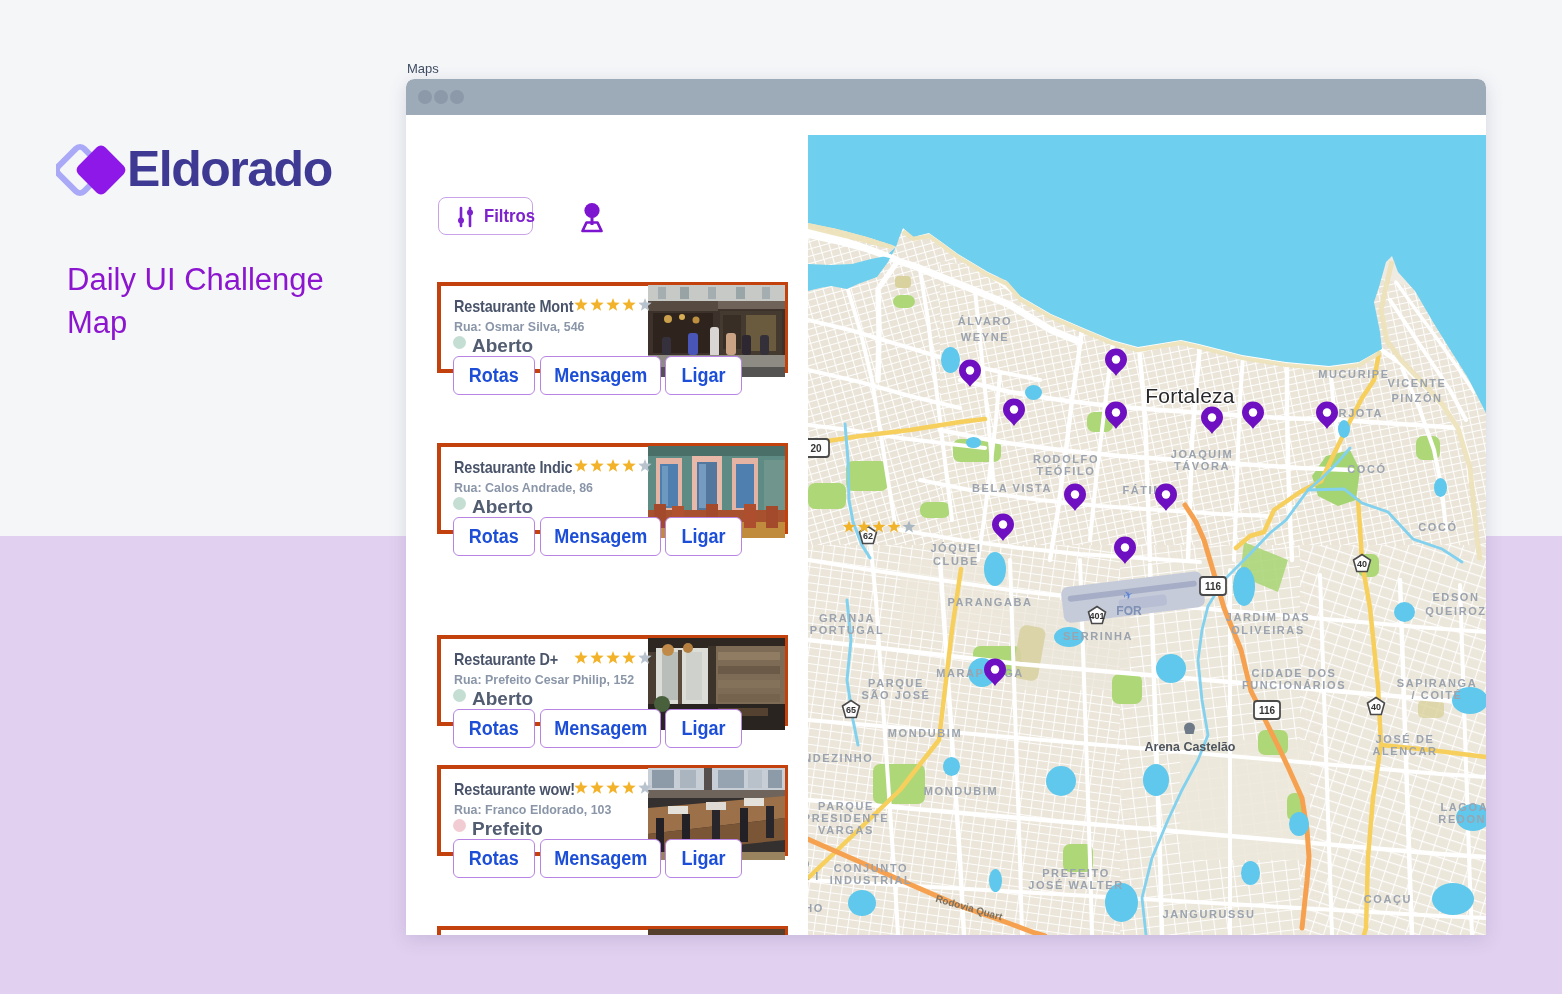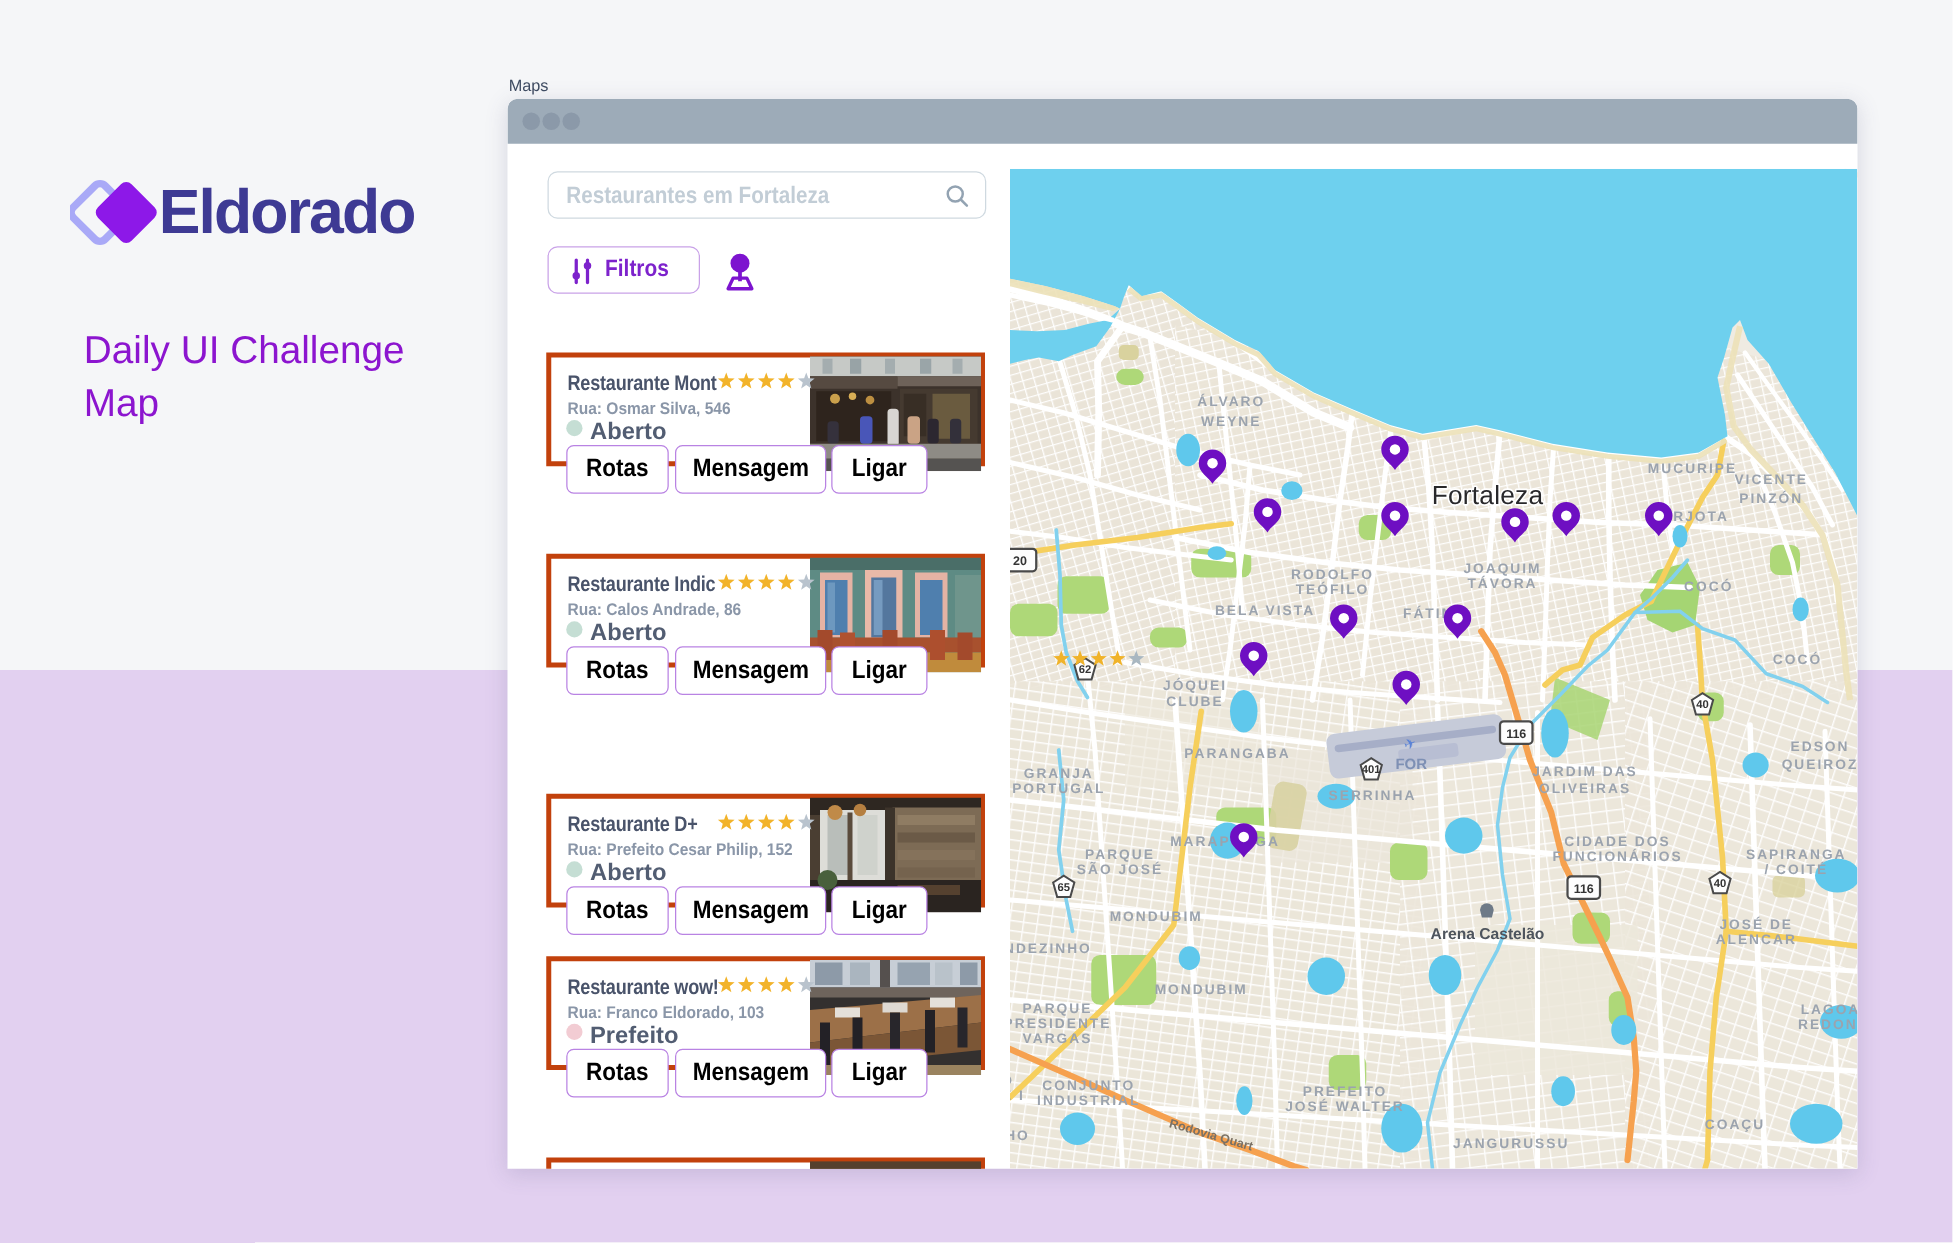--- a/index.html
+++ b/index.html
@@ -11,58 +11,51 @@
   .wordmark { position:absolute; left:127px; top:140px; font-size:50px; font-weight:700; color:#3e3a94; letter-spacing:-1.5px; }
   .tagline { position:absolute; left:67px; top:258px; font-size:31px; color:#8c15cf; line-height:43px; font-weight:400; }
   .mapslabel { position:absolute; left:407px; top:61px; font-size:13px; font-weight:400; color:#404d63; }
   
   .win { position:absolute; left:406px; top:79px; width:1080px; height:856px; background:#fff; border-radius:8px 8px 0 0; box-shadow:0 4px 18px rgba(80,80,120,0.18); overflow:hidden; }
   .titlebar { position:absolute; left:0; top:0; width:1080px; height:36px; background:#9dabb8; border-radius:8px 8px 0 0; }
   .dot { position:absolute; top:11px; width:14px; height:14px; border-radius:50%; background:#8b99a9; }
   
   .search { position:absolute; left:32px; top:58px; width:351px; height:38px; border:1.5px solid #cfd9e0; border-radius:8px; }
   .search .ph { position:absolute; left:14px; top:8px; font-size:19px; font-weight:700; color:#c2cdd6; transform:scaleX(0.87); transform-origin:0 50%; white-space:nowrap;}
-  .filtros { position:absolute; left:32px; top:118px; width:122px; height:38px; border:1.5px solid #c9a2e8; border-radius:8px;text-align:right; }
+  .filtros { position:absolute; left:32px; top:118px; width:95px; height:38px; border:1.5px solid #c9a2e8; border-radius:8px;text-align:right; }
   .filtros span { position:absolute; left:45px; top:7px; font-size:19px; font-weight:700; color:#7d22cc; transform:scaleX(0.88); transform-origin:0 50%; }
   
   .card { position:absolute; left:31px; width:351px; height:91px; background:#fff; border:4px solid #c2410c; }
   .card .photo { position:absolute; right:-1px; top:-1px; width:137px; height:92px; overflow:hidden;}
   .card .title { position:absolute; left:13px; top:11px; font-size:17px; font-weight:700; color:#49536a; letter-spacing:-0.2px; transform:scaleX(0.85); transform-origin:0 50%; white-space:nowrap; }
   .card .addr { position:absolute; left:13px; top:33px; font-size:13.5px; font-weight:700; color:#8a96a8; transform:scaleX(0.92); transform-origin:0 50%; white-space:nowrap; }
   .card .status { position:absolute; left:31px; top:49px; font-size:19px; font-weight:700; color:#525d72; }
   .card .sdot { position:absolute; left:12px; top:50px; width:13px; height:13px; border-radius:50%; background:#c5ded4; }
   .card .sdot.closed { background:#f2ccd3; }
-  .btn { position:absolute; height:39px; background:#fff; border:1.5px solid #b983e3; border-radius:6px; text-align:center; font-size:20px; font-weight:700; color:#000000; line-height:36px; }
+  .btn { position:absolute; height:39px; background:#fff; border:1.5px solid #b983e3; border-radius:6px; text-align:center; font-size:20px; font-weight:700; color:#1d4ed8; line-height:36px; }
   .btn i { font-style:normal; display:inline-block; transform:scaleX(0.9); }
   .stars { position:absolute; left:132px; top:10px; }
 </style>
 </head>
 <body>
 <div class="band"></div>
 
 <svg class="logo" viewBox="0 0 310 54">
   <rect x="6" y="9" width="36" height="36" rx="6" transform="rotate(45 24 27)" fill="none" stroke="#a9a9f7" stroke-width="6"></rect>
   <rect x="26" y="8" width="38" height="38" rx="6" transform="rotate(45 45 27)" fill="#8d18e8"></rect>
 </svg>
 <div class="wordmark">Eldorado</div>
 <div class="tagline">Daily UI Challenge<br>Map</div>
 <div class="mapslabel">Maps</div>
 
 <div class="win">
   <div class="titlebar">
     <div class="dot" style="left:12px"></div>
     <div class="dot" style="left:28px"></div>
     <div class="dot" style="left:44px"></div>
-  </div>
-  <div class="search">
-    <span class="ph">Restaurantes em Fortaleza</span>
-    <svg style="position:absolute;right:12px;top:9px" width="20" height="20" viewBox="0 0 20 20">
-        <circle cx="8.2" cy="8.2" r="6" fill="none" stroke="#93a3b2" stroke-width="2"></circle>
-        <line x1="12.8" y1="12.8" x2="17.5" y2="17.5" stroke="#93a3b2" stroke-width="2" stroke-linecap="round"></line>
-      </svg>
   </div>
   <div class="filtros">
     <svg style="position:absolute;left:16px;top:8px" width="22" height="22" viewBox="0 0 22 22">
       <line x1="6" y1="2" x2="6" y2="20" stroke="#7d22cc" stroke-width="2.6" stroke-linecap="round"></line>
       <line x1="15" y1="2" x2="15" y2="20" stroke="#7d22cc" stroke-width="2.6" stroke-linecap="round"></line>
       <circle cx="6" cy="14.5" r="3" fill="#7d22cc"></circle>
       <circle cx="15" cy="6.5" r="3" fill="#7d22cc"></circle>
     </svg>
     <span>Filtros</span>
   </div>

